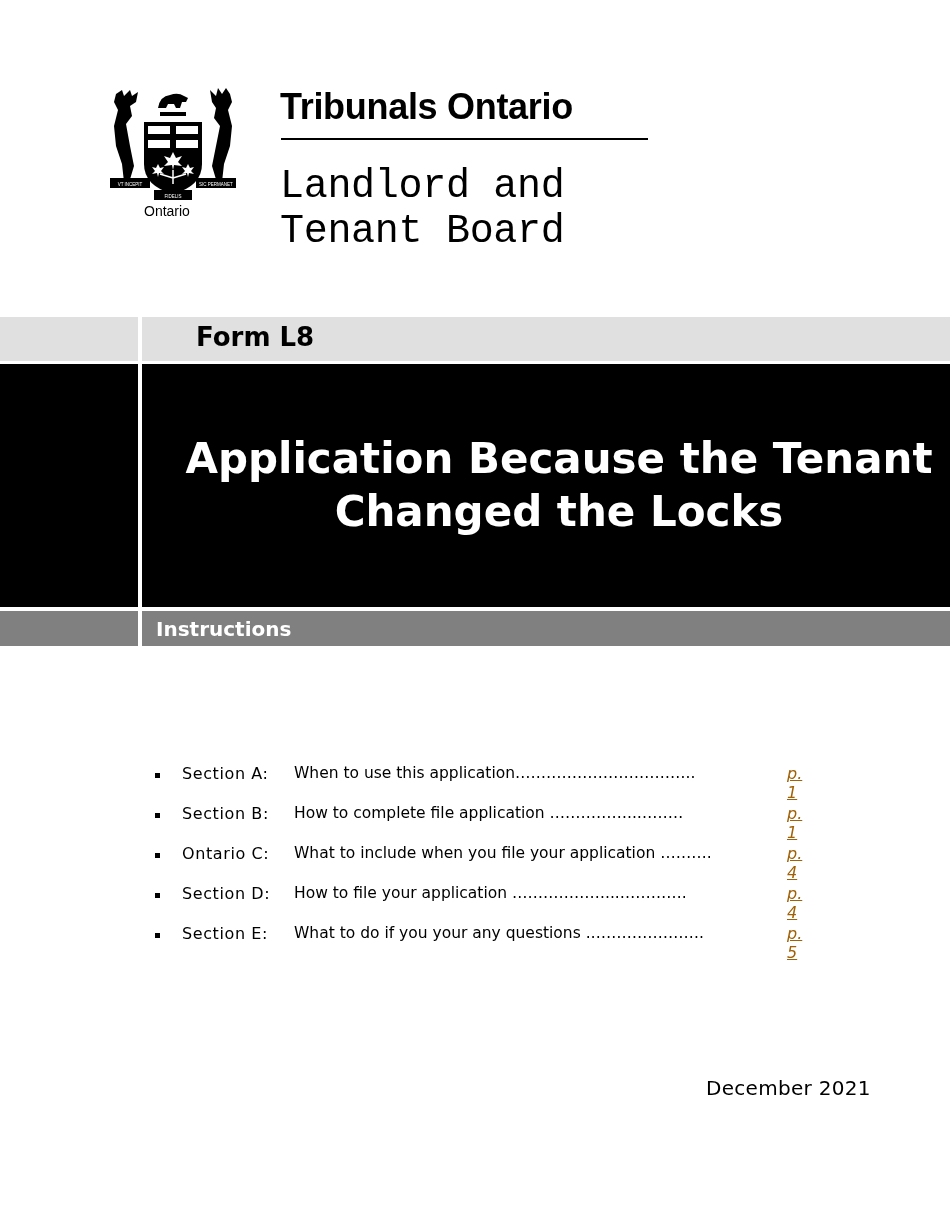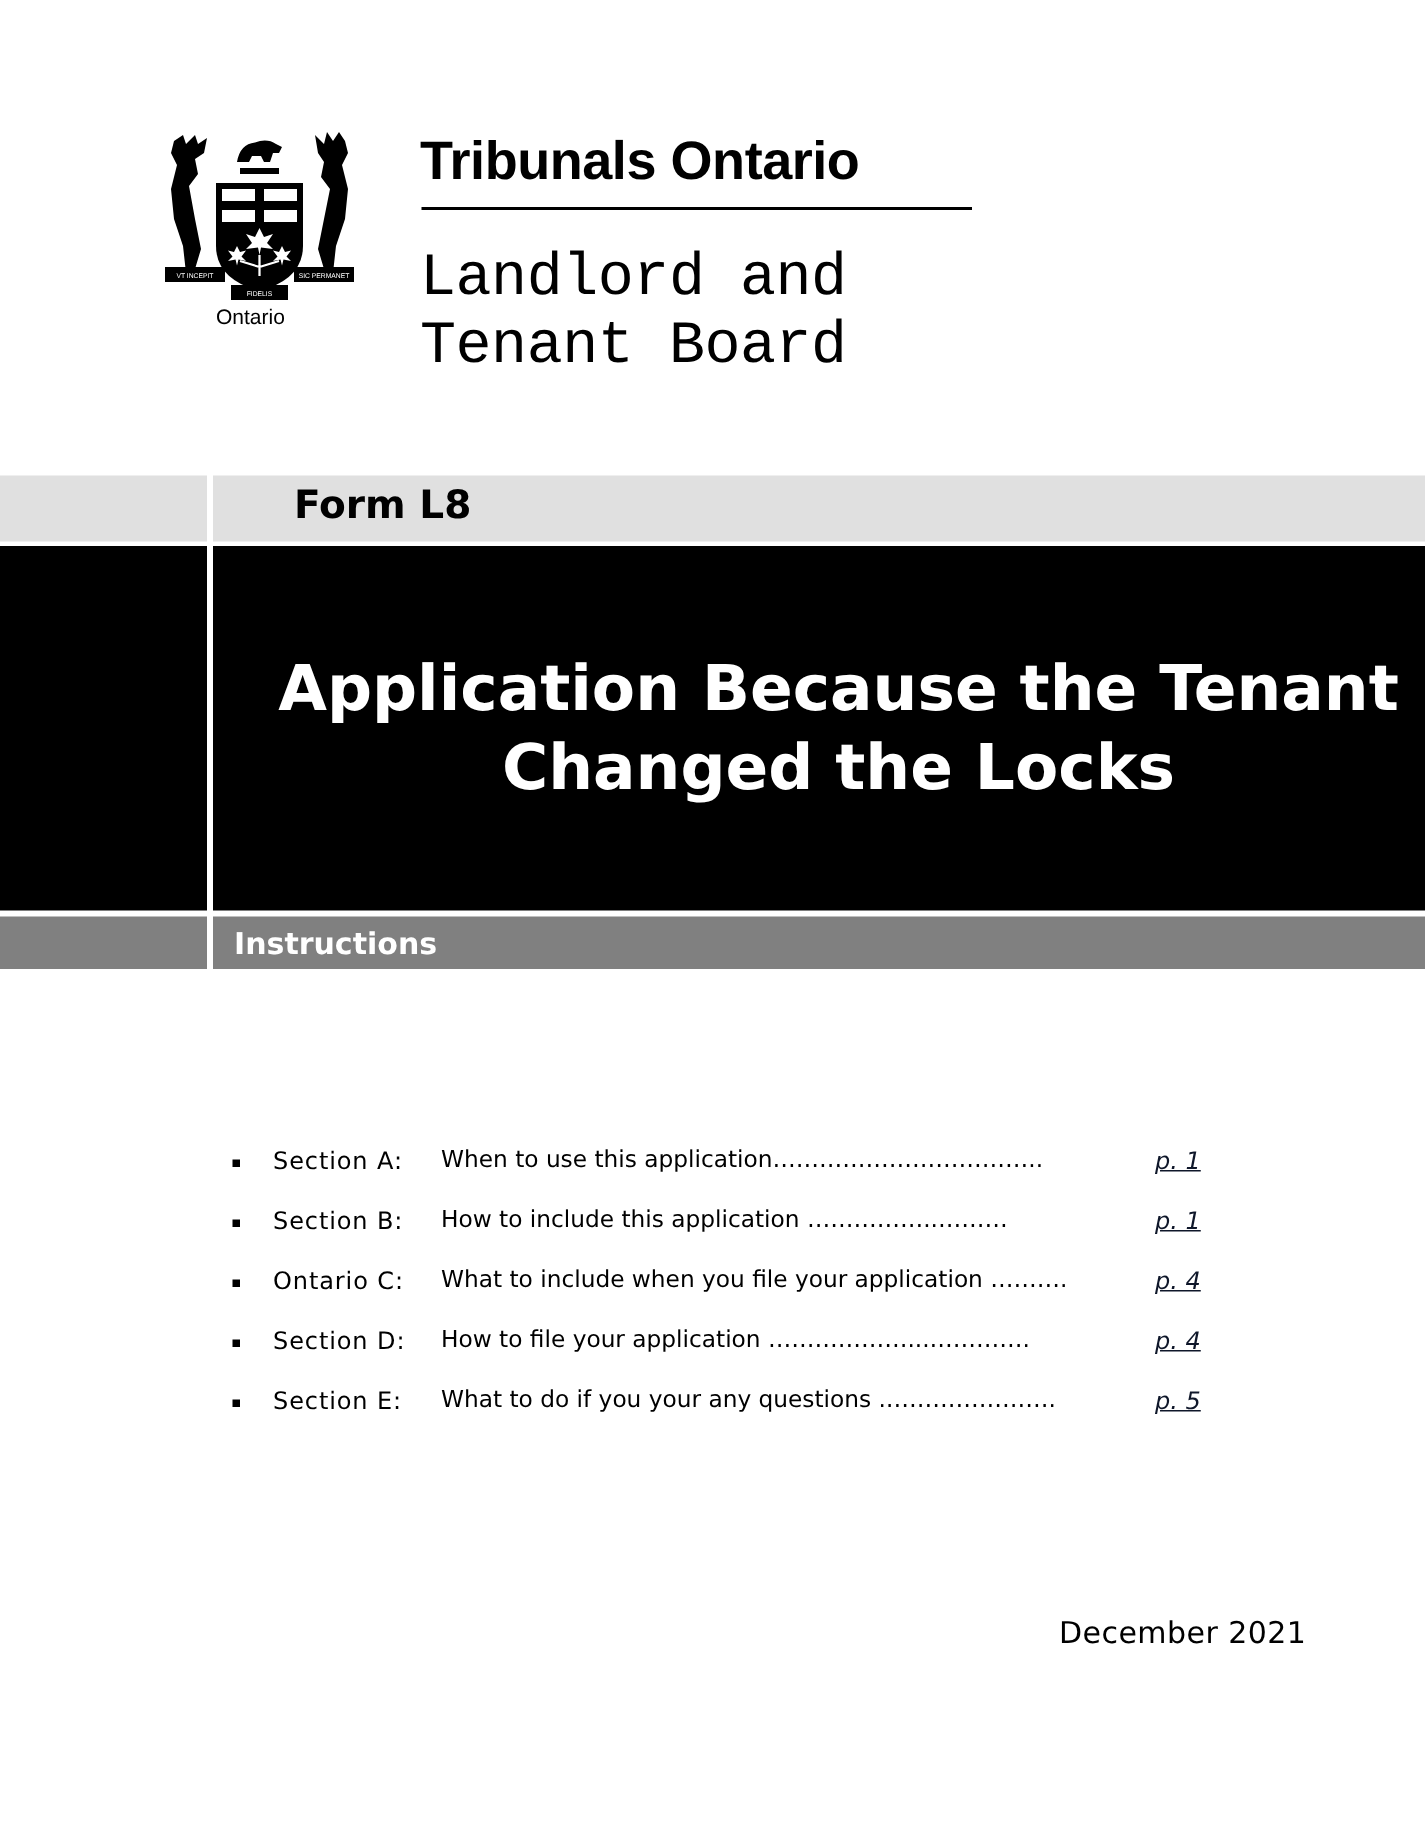--- a/index.html
+++ b/index.html
@@ -25,21 +25,21 @@
 
     .band-instr-left { left: 0; top: 611px; width: 138px; height: 35px; background: #808080; }
     .band-instr-right { left: 142px; top: 611px; width: 808px; height: 35px; background: #808080; }
     .instr-label { position: absolute; left: 156px; top: 617px; font-size: 20px; font-weight: bold; color: #fff; }
 
     .toc { position: absolute; left: 155px; top: 764px; width: 660px; }
     .toc-row { position: relative; height: 40px; font-size: 16px; }
     .toc-bullet { position: absolute; left: 0; top: 9px; width: 5px; height: 5px; background: #000; }
     .toc-section { position: absolute; left: 27px; top: 0; letter-spacing: 0.6px; }
     .toc-desc { position: absolute; left: 139px; top: 0; white-space: nowrap; font-size: 15.5px; }
-    .toc-page { position: absolute; left: 615px; top: 0; color: #0f172a; font-style: italic; text-decoration: underline; }
+    .toc-page { position: absolute; left: 632px; top: 0; color: #a16207; font-style: italic; text-decoration: underline; }
 
     .date { position: absolute; left: 706px; top: 1076px; font-size: 20px; letter-spacing: 0.3px; }
   </style>
 </head>
 <body>
 
 <div class="logo-block">
   <svg class="crest" viewBox="0 0 130 135">
 
     <rect x="52" y="26" width="26" height="4" fill="#000"></rect>
@@ -87,21 +87,21 @@
 <div class="toc">
   <div class="toc-row">
     <span class="toc-bullet"></span>
     <span class="toc-section">Section A:</span>
     <span class="toc-desc">When to use this application……………………………..</span>
     <a class="toc-page">p. 1</a>
   </div>
   <div class="toc-row">
     <span class="toc-bullet"></span>
     <span class="toc-section">Section B:</span>
-    <span class="toc-desc">How to include this application ……………..………</span>
+    <span class="toc-desc">How to complete file application ……………..………</span>
     <a class="toc-page">p. 1</a>
   </div>
   <div class="toc-row">
     <span class="toc-bullet"></span>
     <span class="toc-section">Ontario C:</span>
     <span class="toc-desc">What to include when you file your application ……….</span>
     <a class="toc-page">p. 4</a>
   </div>
   <div class="toc-row">
     <span class="toc-bullet"></span>

